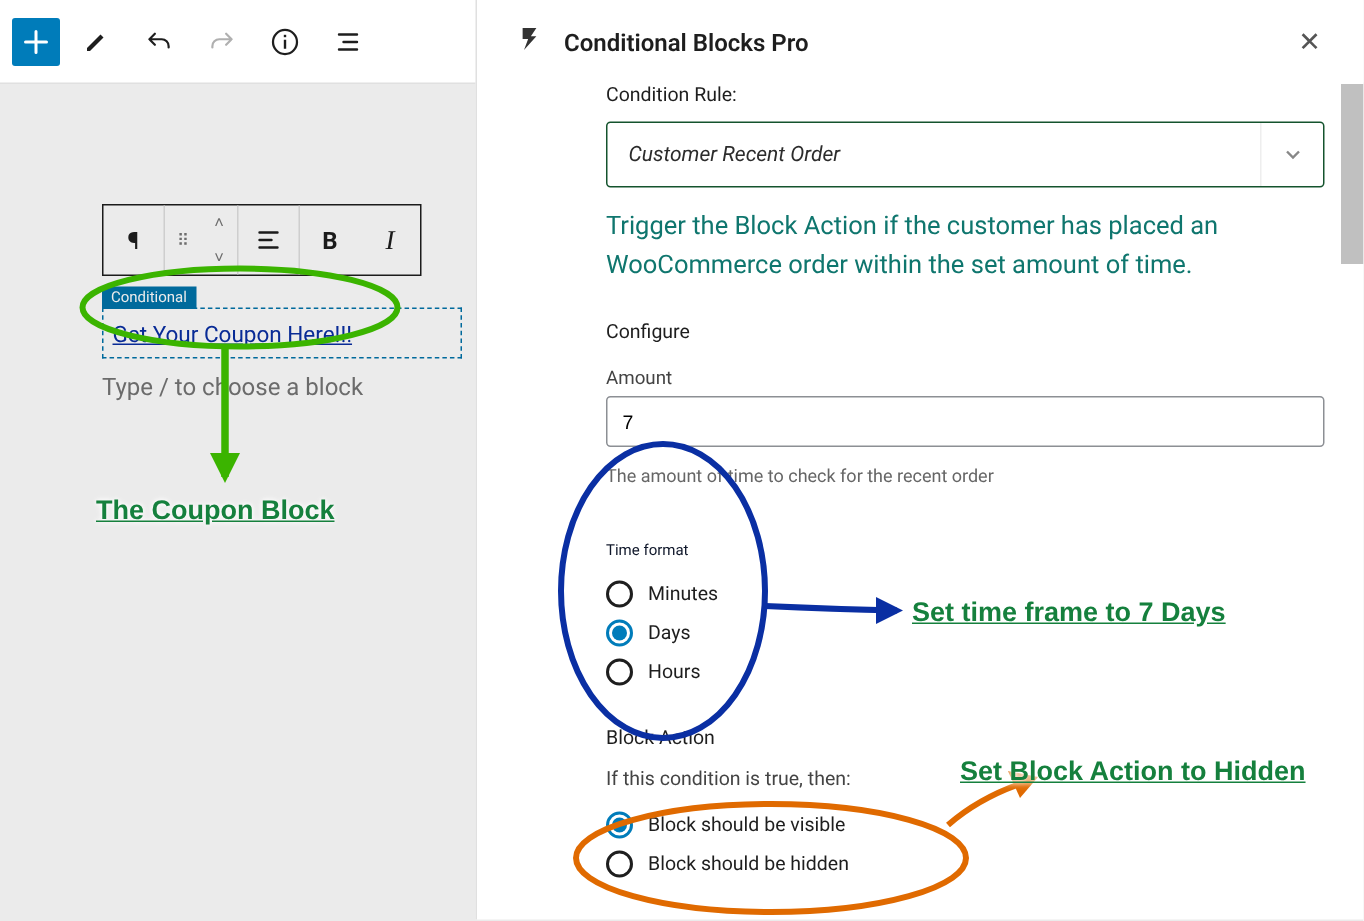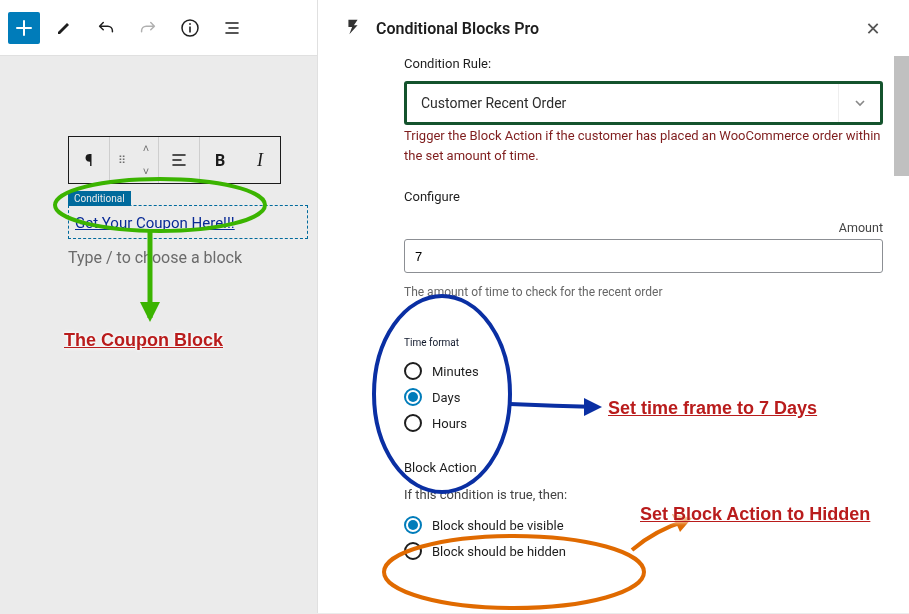--- a/index.html
+++ b/index.html
@@ -73,48 +73,48 @@
   }
   .panel-title { font-size: 16px; font-weight: 600; }
   .panel-close { margin-left: auto; font-size: 18px; cursor: pointer; color:#555; width:24px; text-align:center;}
   .panel-body {
     flex: 1; overflow-y: auto; padding: 0 26px 20px 60px;
   }
   .section-pad { padding-left: 26px; }
   .label-sm { font-size: 13px; font-weight: 400; color: #1e1e1e; margin-bottom: 10px; }
   .label-sm.mt { margin-top: 24px; }
   .select-box {
-    border: 3px solid #14532d; border-radius: 3px; height: 44px;
+    border: 1px solid #14532d; border-radius: 3px; height: 44px;
     display: flex; align-items: center; padding: 0 14px; color: #2c2c2c;
-    font-size: 14px; position: relative; background:#fff;
+    font-size: 14px; position: relative; background:#fff;font-style:italic;
   }
   .select-chevron {
     position: absolute; right: 0; top: 0; bottom: 0; width: 42px;
     border-left: 1px solid #eee; display: flex; align-items: center; justify-content: center; color:#888;
   }
-  .help-text { font-size: 13px; color: #7f1d1d; margin-top: 1px; line-height: 1.5;}
+  .help-text { font-size: 17px; color: #0f766e; margin-top: 14px; line-height: 1.5;}
   .help-text.sm { font-size: 12px; color: #666; margin-top: 10px; }
   .num-input {
     width: 100%; height: 34px; border: 1px solid #8c8f94; border-radius: 3px;
     padding: 0 10px; font-size: 13px; margin-top: 4px;
   }
   .radio-list { margin-top: 10px; }
   .radio-row { display: flex; align-items: center; gap: 10px; padding: 4px 0; cursor:pointer;text-align:center;}
   .radio-circle {
     width: 18px; height: 18px; border: 2px solid #1e1e1e; border-radius: 50%;
     display: flex; align-items: center; justify-content: center;
   }
   .radio-circle.checked { border-color: #007cba; }
   .radio-dot { width: 10px; height: 10px; background: #007cba; border-radius: 50%; }
   .radio-lbl { font-size: 13px; color: #1e1e1e;}
   
   .anno { position: absolute; pointer-events: none; }
   .anno-text {
     font-family: Verdana, Geneva, sans-serif; font-weight: 700; font-size: 18px;
-    color: #b91c1c; text-shadow: 0 0 3px #fff, 0 0 5px #fff; text-decoration: underline;
+    color: #15803d; text-shadow: 0 0 3px #fff, 0 0 5px #fff; text-decoration: underline;
   }
   .scrollbar-ghost{ position:absolute; right:0; top:56px; width:15px; height:120px; background:#c0c0c0;}
   
   .stroke-green { stroke:#3bb400; fill:none; }
   .stroke-blue { stroke:#0a2fa3; fill:none; }
   .stroke-orange { stroke:#e06a00; fill:none; }
 </style>
 </head>
 <body>
 
@@ -210,21 +210,21 @@
         <span class="select-chevron">
           <svg width="14" height="14" viewBox="0 0 14 14">
               <path d="M3 5l4 4 4-4" stroke="currentColor" stroke-width="1.6" fill="none"></path>
             </svg>
         </span>
       </div>
       <div class="help-text">Trigger the Block Action if the customer has placed an WooCommerce order within the set amount of time.</div>
 
       <div class="label-sm mt">Configure</div>
 
-      <div style="margin-top:16px;font-size:12.5px;color:#444;text-align:right;">Amount</div>
+      <div style="margin-top:16px;font-size:12.5px;color:#444;">Amount</div>
       <input class="num-input" value="7" style="">
       <div class="help-text sm">The amount of time to check for the recent order</div>
 
       <div style="margin-top:36px;font-size:10px;color:#0f172a;">Time format</div>
       <div class="radio-list" id="time-format-list">
           <div class="radio-row">
             <div class="radio-circle"></div>
             <span class="radio-lbl">Minutes</span>
           </div>
           <div class="radio-row">

